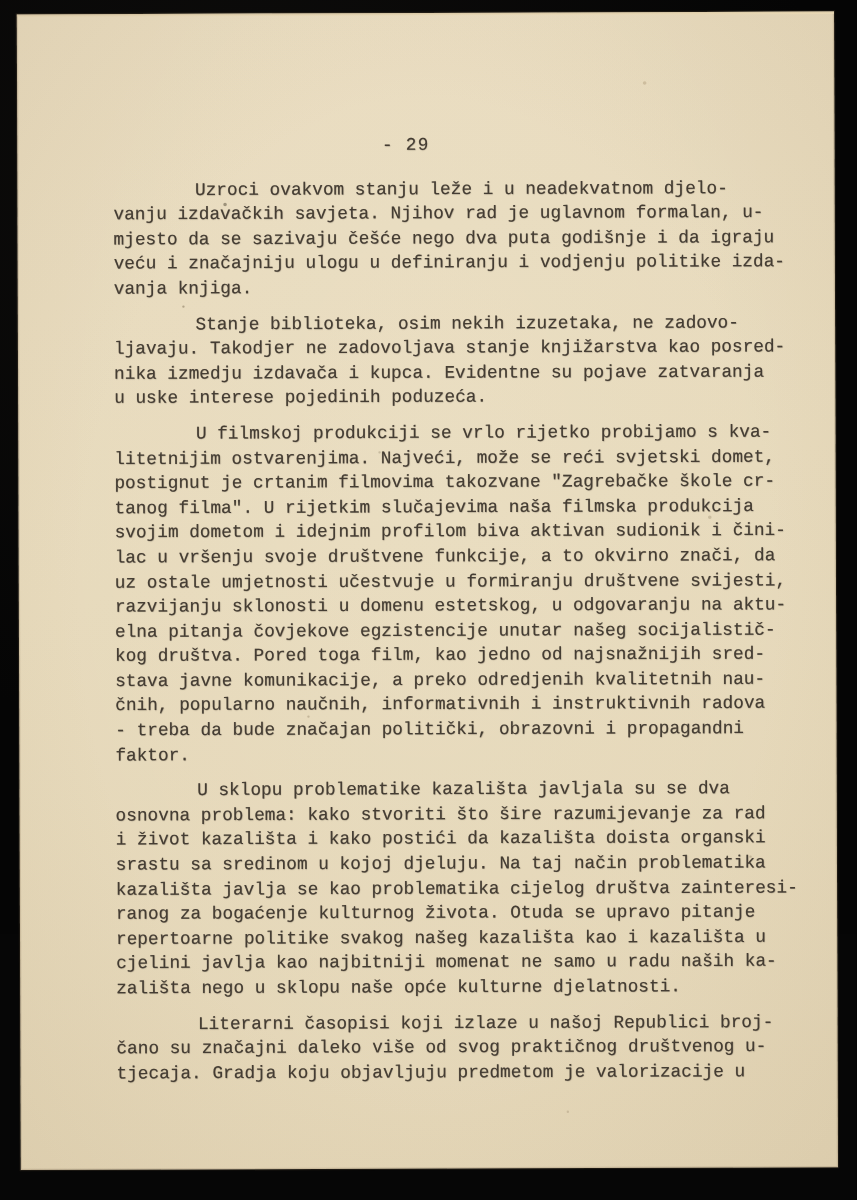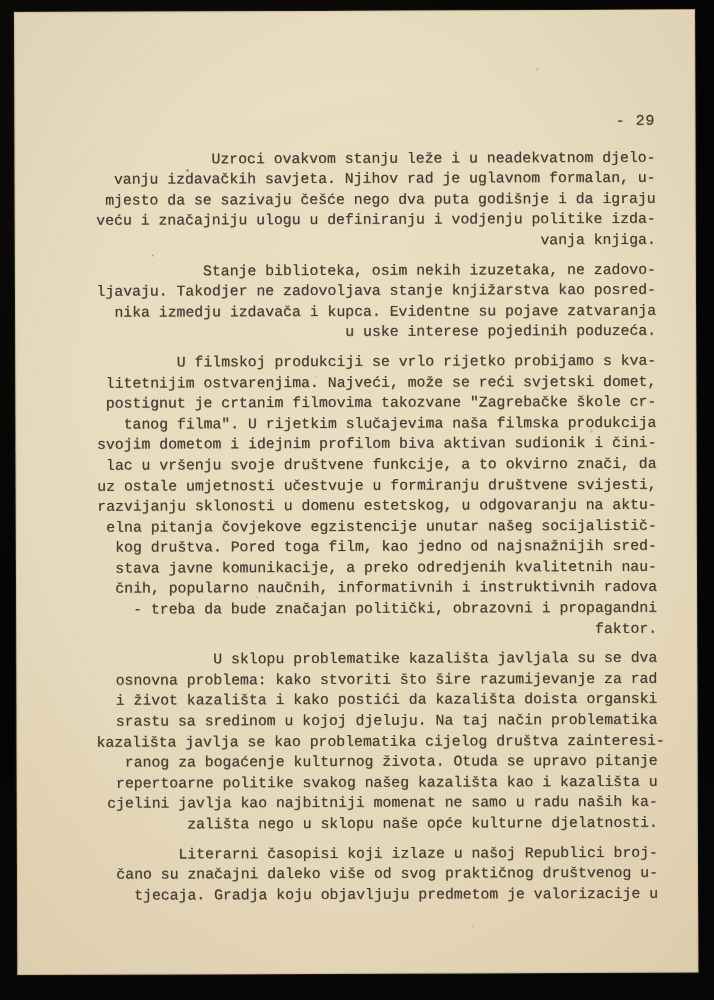--- a/index.html
+++ b/index.html
@@ -10,21 +10,20 @@
     height: 1000px;
     overflow: hidden;
   }
   .scan {
     position: relative;
     width: 714px;
     height: 778px;
     background:
       radial-gradient(circle at 30% 20%, rgba(40,35,30,0.25), transparent 60%),
       #050505;
-    text-align: right;
   }
   .paper {
     position: absolute;
     left: 14px;
     top: 12px;
     width: 681px;
     height: 963px;
     transform: rotate(-0.2deg);
     transform-origin: top left;
     background:

